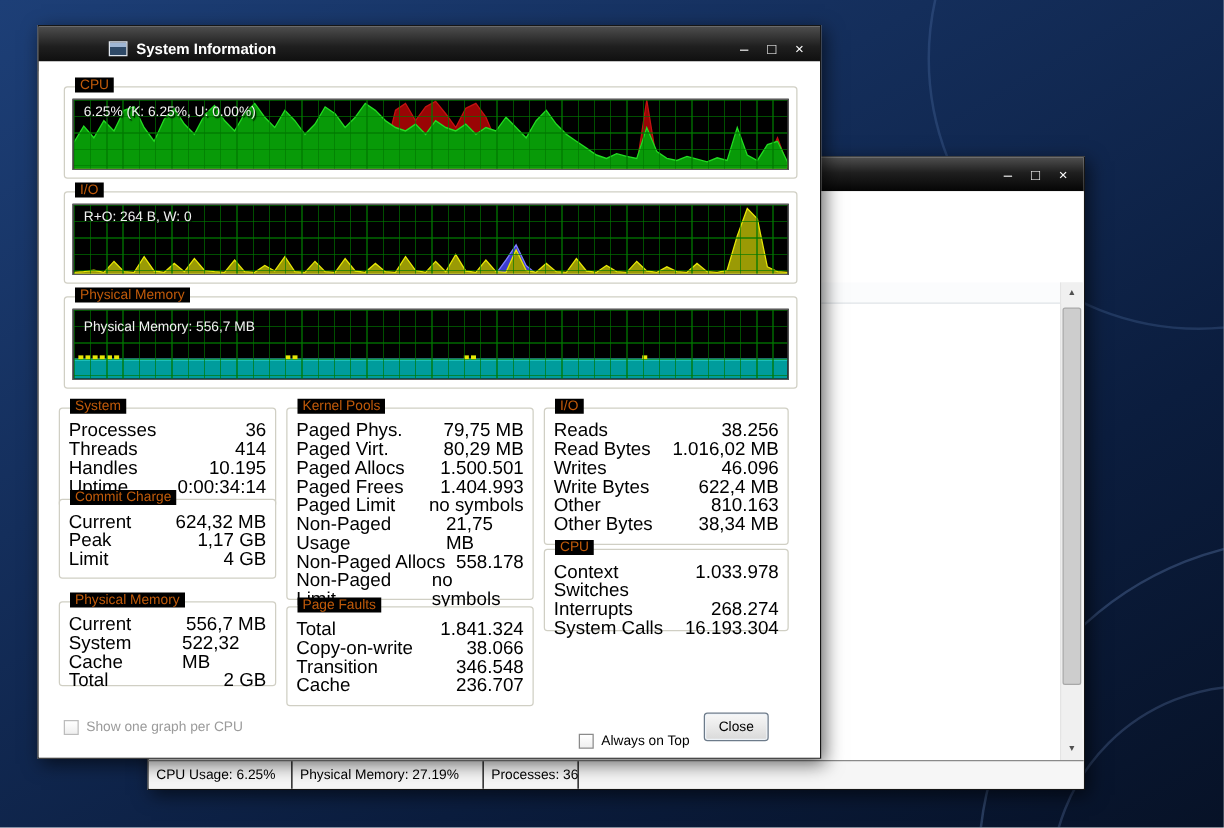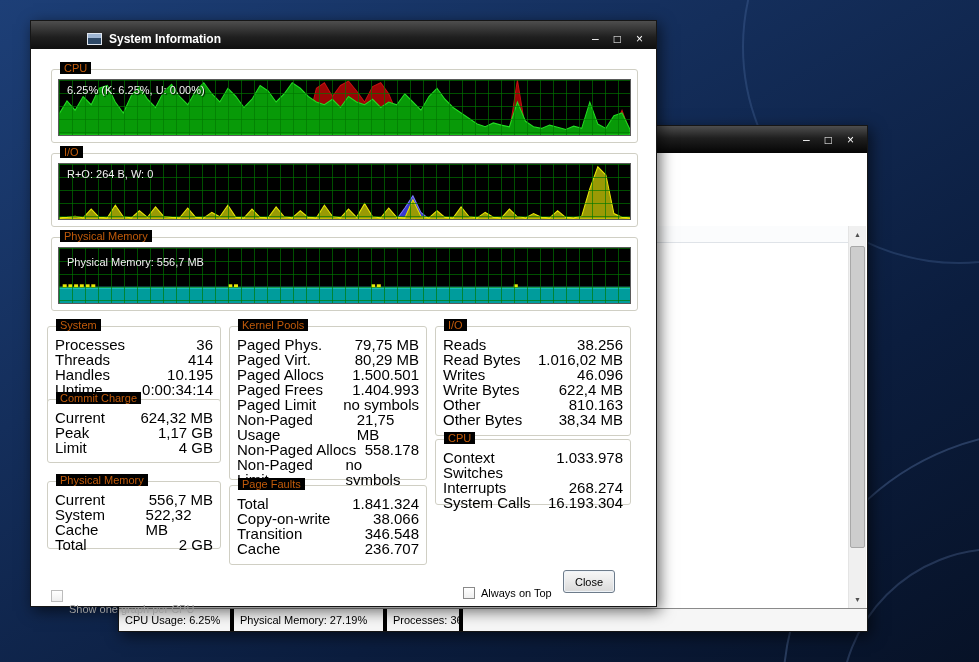--- a/index.html
+++ b/index.html
@@ -27,21 +27,21 @@
   .dll-list{position:absolute;left:0;right:18px;top:90px;bottom:0;overflow:hidden;}
   .dll-row{height:17px;line-height:17px;font-size:11px;color:#000;padding-left:3px;white-space:nowrap;overflow:hidden;}
   .vscroll{position:absolute;top:73px;bottom:1px;right:1px;width:17px;background:#f0f0f0;border-left:1px solid #e4e4e4;}
   .sb-btn{position:absolute;left:0;right:0;height:17px;display:flex;align-items:center;justify-content:center;
     font-size:7px;color:#505050;background:#f0f0f0;}
   .sb-up{top:0;}
   .sb-down{bottom:0;}
   .sb-thumb{position:absolute;left:1px;right:1px;top:20px;height:300px;background:#cdcdcd;border:1px solid #a8a8a8;border-radius:2px;}
   .statusbar{position:absolute;left:0;right:0;bottom:0;height:22px;background:#f6f6f6;border-top:1px solid #8a8a8a;
     display:flex;align-items:stretch;font-size:11px;color:#000;}
-  .seg{display:flex;align-items:center;padding-left:6px;border-right:4px solid #000000;box-sizing:border-box;white-space:nowrap;}
+  .seg{display:flex;align-items:center;padding-left:6px;border-right:1px solid #000000;box-sizing:border-box;white-space:nowrap;}
   .s1{width:115px;}
   .s2{width:153px;}
   .s3{width:76px;}
   .seg-fill{flex:1;}
 
   
   .main-window{left:30px;top:20px;width:625px;height:585px;z-index:10;}
   .main-window .titlebar{height:36px;padding-left:48px;}
   .mw-content{position:absolute;left:0;right:0;top:28px;bottom:0;background:#fff;}
 
@@ -67,21 +67,21 @@
     background-image:
       repeating-linear-gradient(to right, rgba(0,120,0,.65) 0px, rgba(0,120,0,.65) 1px, transparent 1px, transparent 13px),
       repeating-linear-gradient(to bottom, rgba(0,120,0,.65) 0px, rgba(0,120,0,.65) 1px, transparent 1px, transparent 13px);}
   .graph-label{position:absolute;left:8px;top:4px;font-size:11px;color:#f2f2f2;text-shadow:1px 1px 1px #000;z-index:3;white-space:nowrap;}
   .gb-mem .graph-label{top:8px;}
 
   .cb-row{position:absolute;display:flex;align-items:center;gap:6px;font-size:11px;color:#000;cursor:default;}
   .cb-box{width:12px;height:12px;box-sizing:border-box;border:1px solid #8a8a8a;background:linear-gradient(#fff,#efefef);}
   .cb-graphpercpu{left:20px;top:527px;}
   .cb-aot{left:432px;top:527px;margin-top:11px;}
-  .cb-disabled .cb-label{color:#9b9b9b;margin-top:27px;}
+  .cb-disabled .cb-label{color:#9b9b9b;}
   .cb-disabled .cb-box{border-color:#bcbcbc;}
 
   .close-btn{position:absolute;left:532px;top:521px;width:52px;height:23px;font-family:"Liberation Sans",sans-serif;
     font-size:11px;color:#000;border:1px solid #6d7b8a;border-radius:3px;
     background:linear-gradient(#f7f7f7,#ebebeb 45%,#d9d9d9);box-shadow:inset 0 0 0 1px #eef3f8;}
 </style>
 </head>
 <body>
 
 <div class="desktop">

